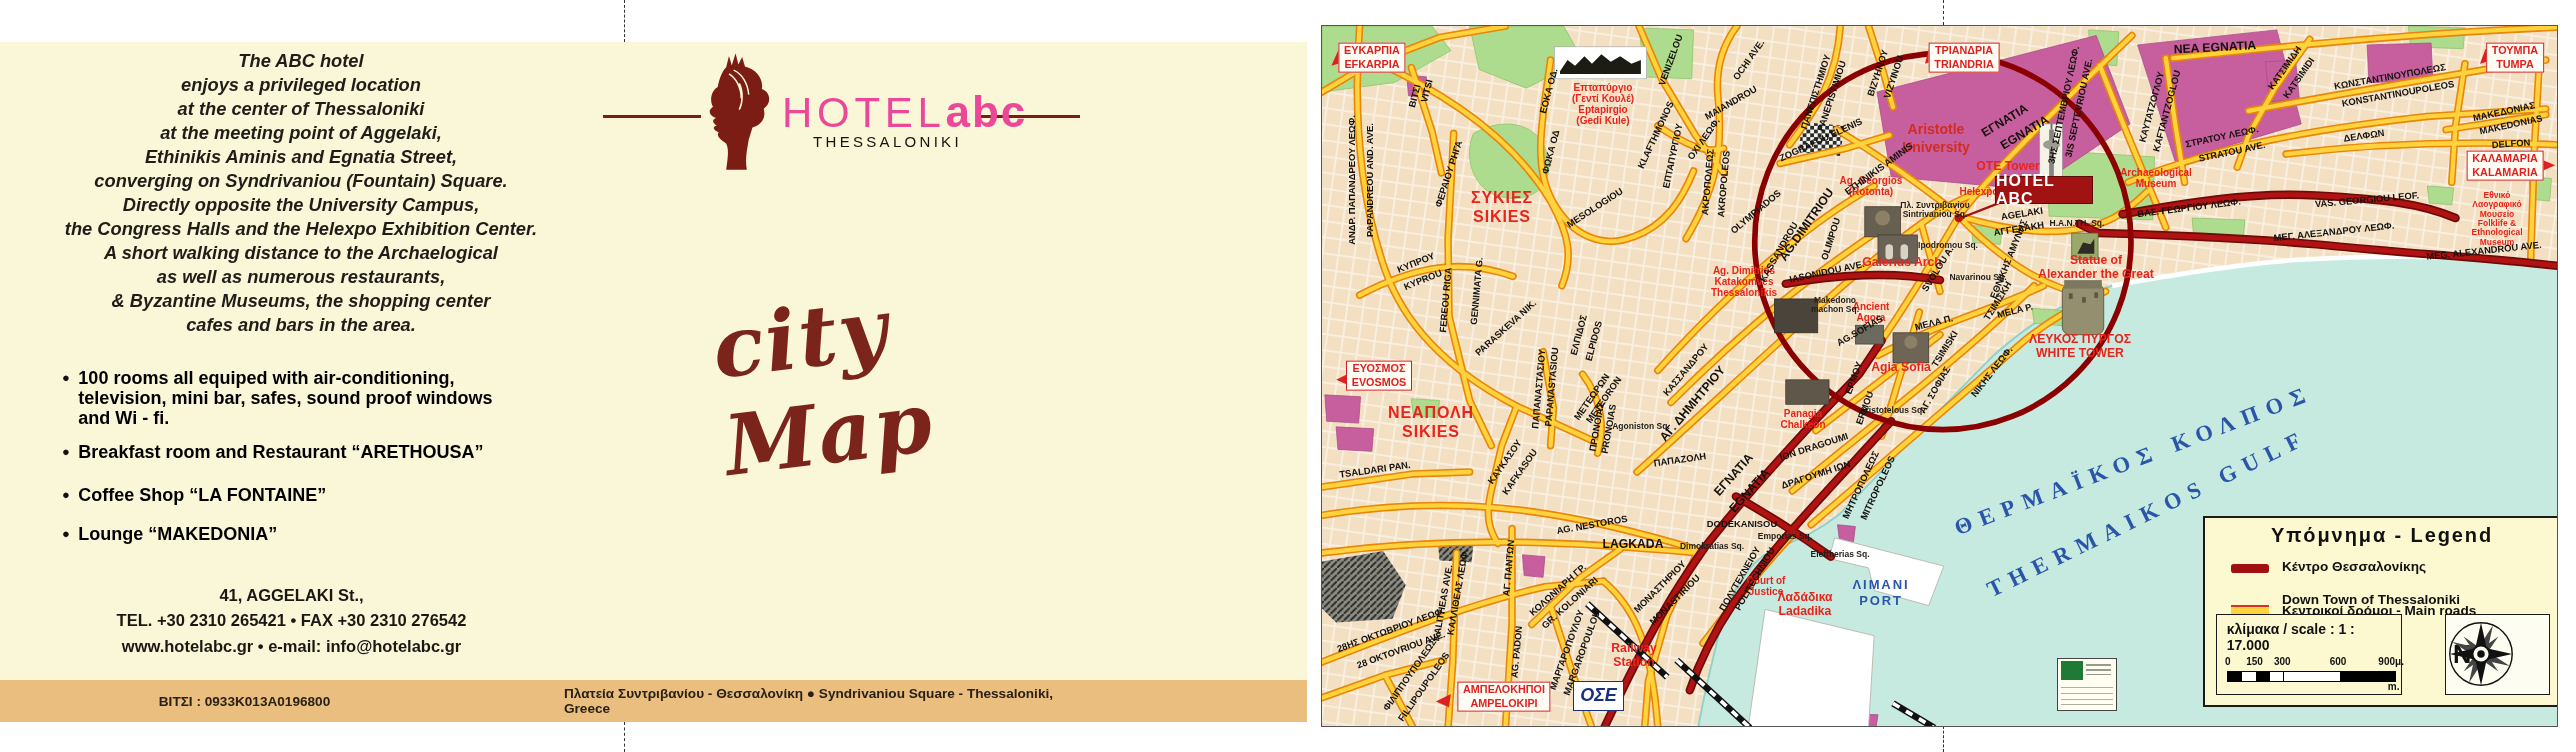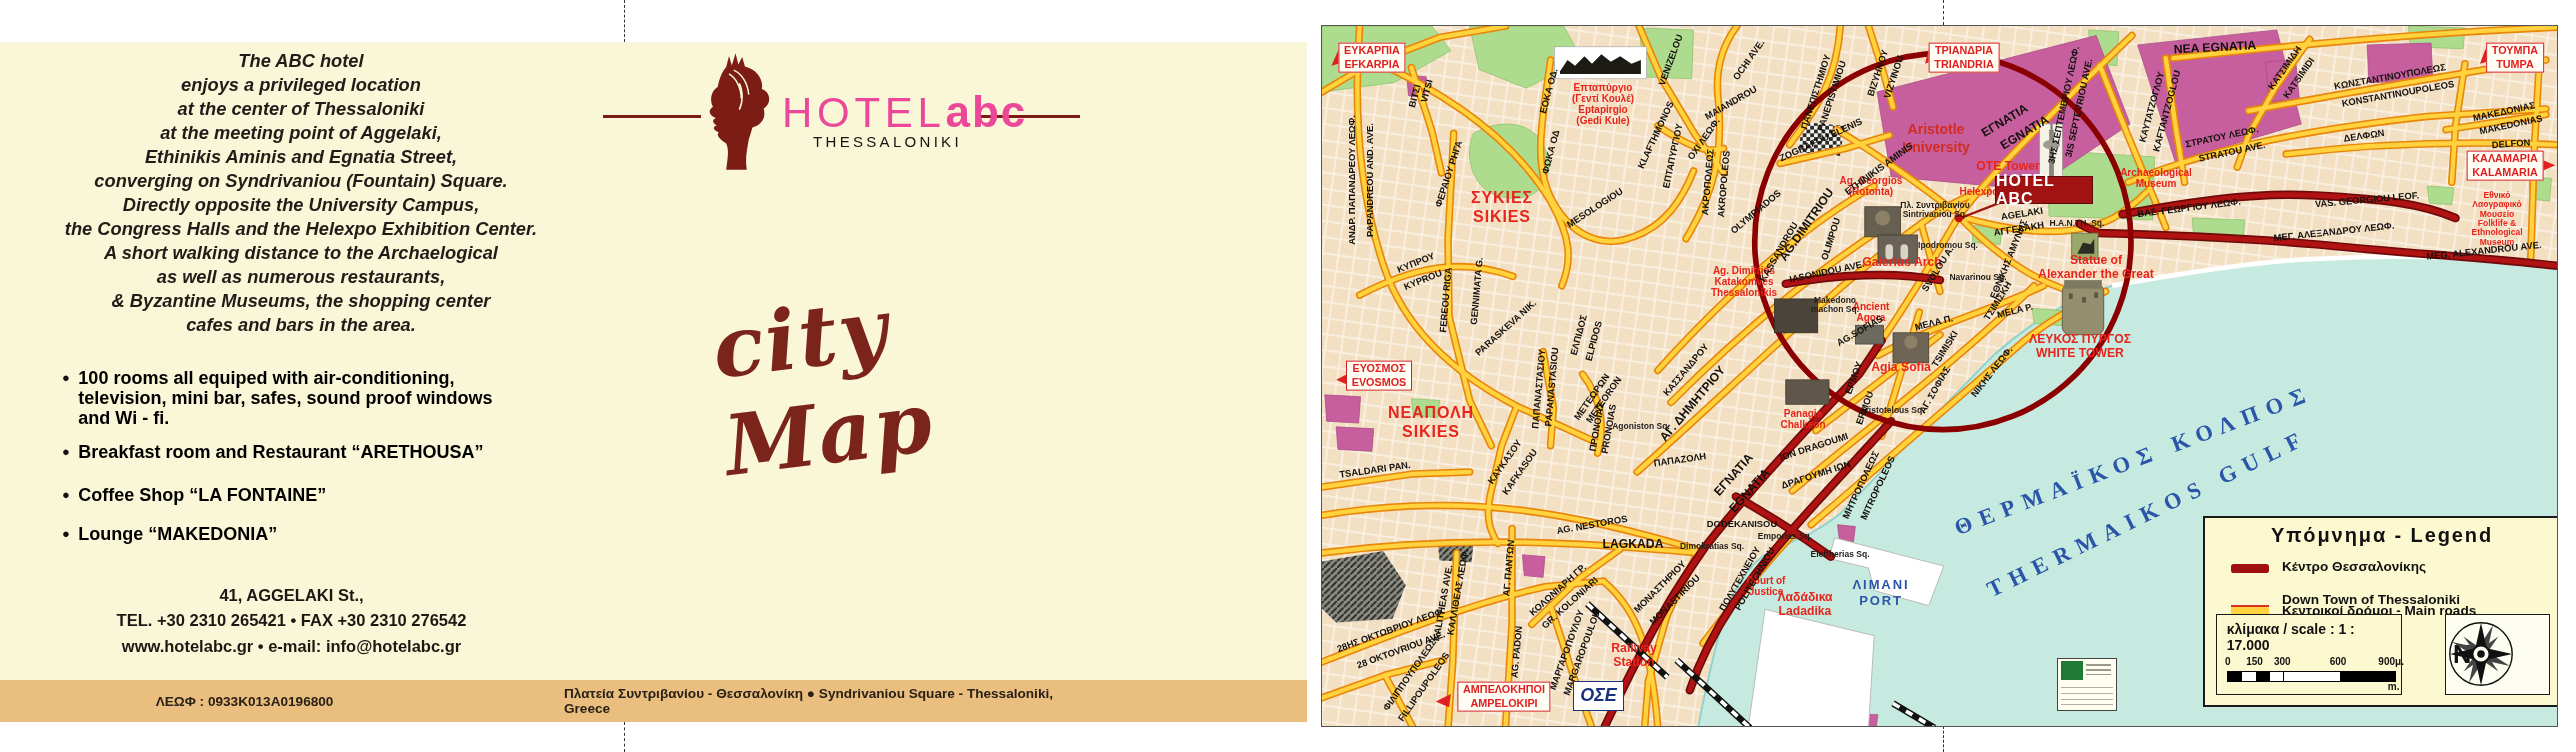--- a/index.html
+++ b/index.html
@@ -126,21 +126,21 @@
       <div class="bullet" style="top: 156px;">
         <span class="dot">●</span>
         <span class="btxt">Lounge “MAKEDONIA”</span>
       </div>
     </div>
   <div class="address" id="address">
       <div>41, AGGELAKI St.,</div>
       <div>TEL. +30 2310 265421 • FAX +30 2310 276542</div>
       <div>www.hotelabc.gr • e-mail: info@hotelabc.gr</div>
     </div>
-  <div class="mite">ΛΕΩΦ : 0933K013A0196800</div>
+  <div class="mite">ΒΙΤΣΙ : 0933K013A0196800</div>
 
   <div class="logo-rule" style="left:603px;width:98px;"></div>
   <div class="logo-rule" style="left:978px;width:102px;"></div>
   <svg class="logo-head" viewBox="0 0 82 124">
     <path fill="#7B1D15" d="M30,15 L33,3 L36,13 L40,0 L43,12 L47,4 L50,14
       C62,17 70,27 68,38 C77,41 79,53 70,59 C73,70 66,77 58,79 L54,92
       C52,104 50,112 52,124 L30,124 C32,110 33,102 30,96 C24,92 19,88 22,84
       C16,82 15,78 20,77 C15,74 15,71 19,69 C12,66 10,61 16,57
       C12,50 14,40 21,36 C23,26 26,19 30,15 Z"></path>
     <path fill="none" stroke="#FAF6D8" stroke-width="1.6" d="M33,22 C40,26 46,36 46,48 M38,18 C47,22 53,32 54,44 M44,60 C48,52 48,40 44,32"></path>

